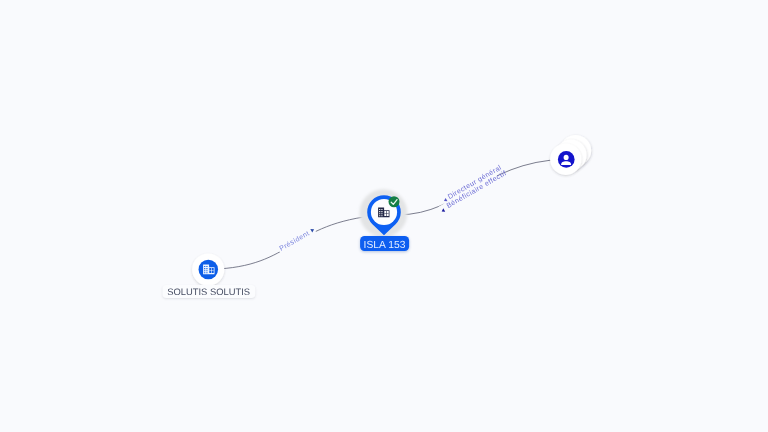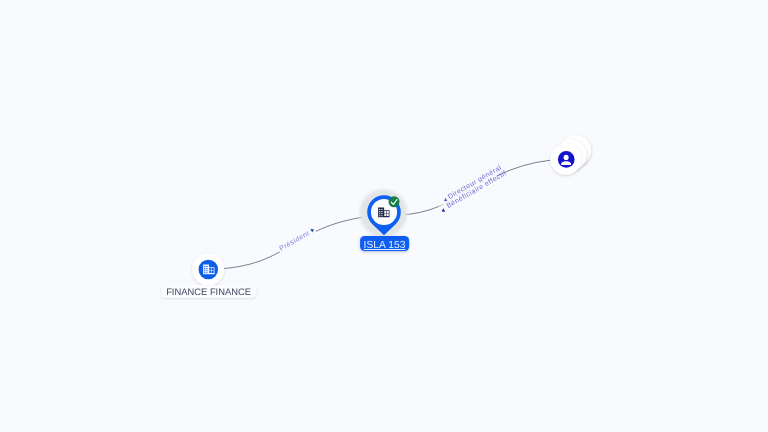--- a/index.html
+++ b/index.html
@@ -129,16 +129,16 @@
       <path d="M 372.41,224.17 A 16.8,16.8 0 1 1 395.59,224.17 L 384.0,235.3 Z" fill="#0d60f3"></path>
       <circle cx="384" cy="212" r="13.1" fill="#fcfdff"></circle>
       <g transform="translate(378.1,207.4)">
         <use href="#bldg" fill="#232847"></use>
       </g>
       <circle cx="394.0" cy="201.75" r="5.5" fill="#157f46"></circle>
       <path d="M 391.2,202.2 L 393.3,204.4 L 397.0,199.6" fill="none" stroke="#ecf7f0" stroke-width="1.25" stroke-linecap="round" stroke-linejoin="round"></path>
     </g>
   </svg>
 
-  <div class="nodelbl" style="left:208.6px;top:284.6px;">FINANCE FINANCE</div>
-  <div class="pilllbl" style="left:384.5px;top:235.5px;text-decoration:underline;">ISLA 153</div>
+  <div class="nodelbl" style="left:208.6px;top:284.6px;">SOLUTIS SOLUTIS</div>
+  <div class="pilllbl" style="left:384.5px;top:235.5px;">ISLA 153</div>
 
 </div>
 
 </body></html>

